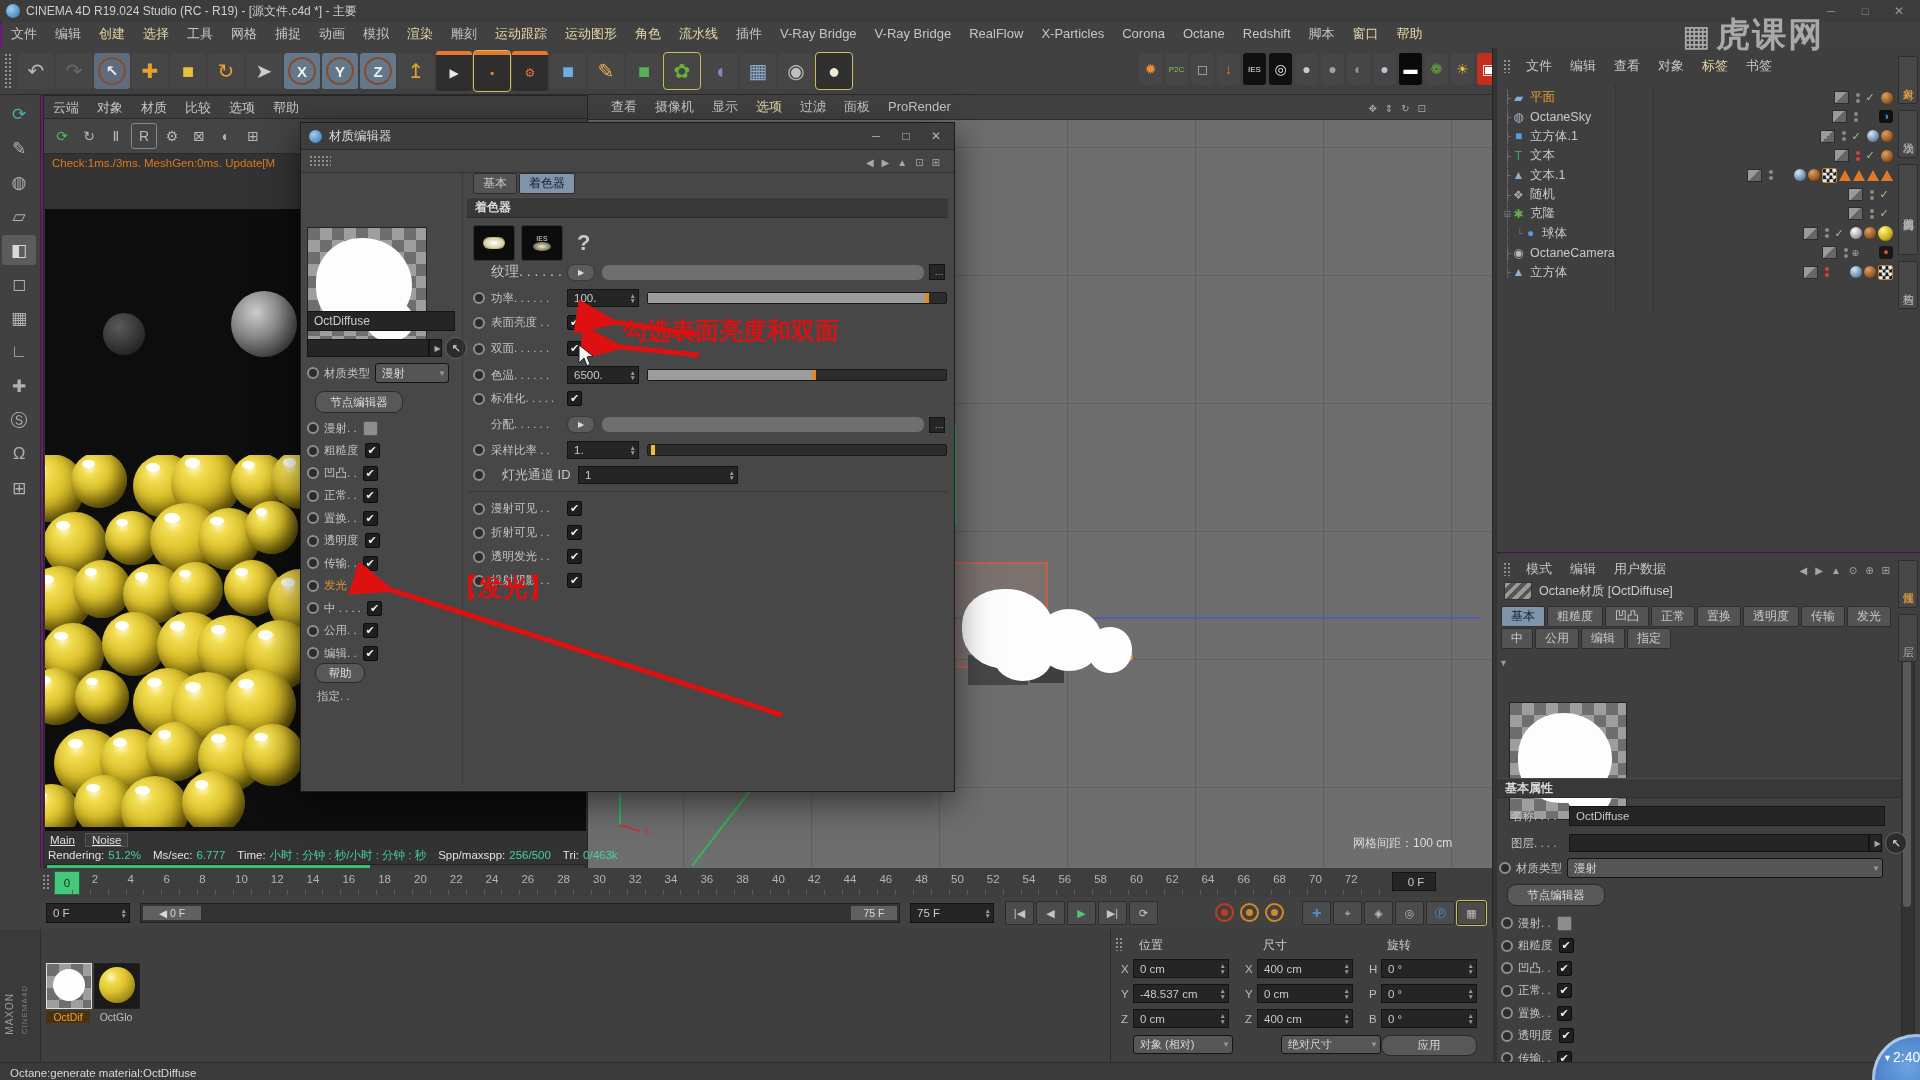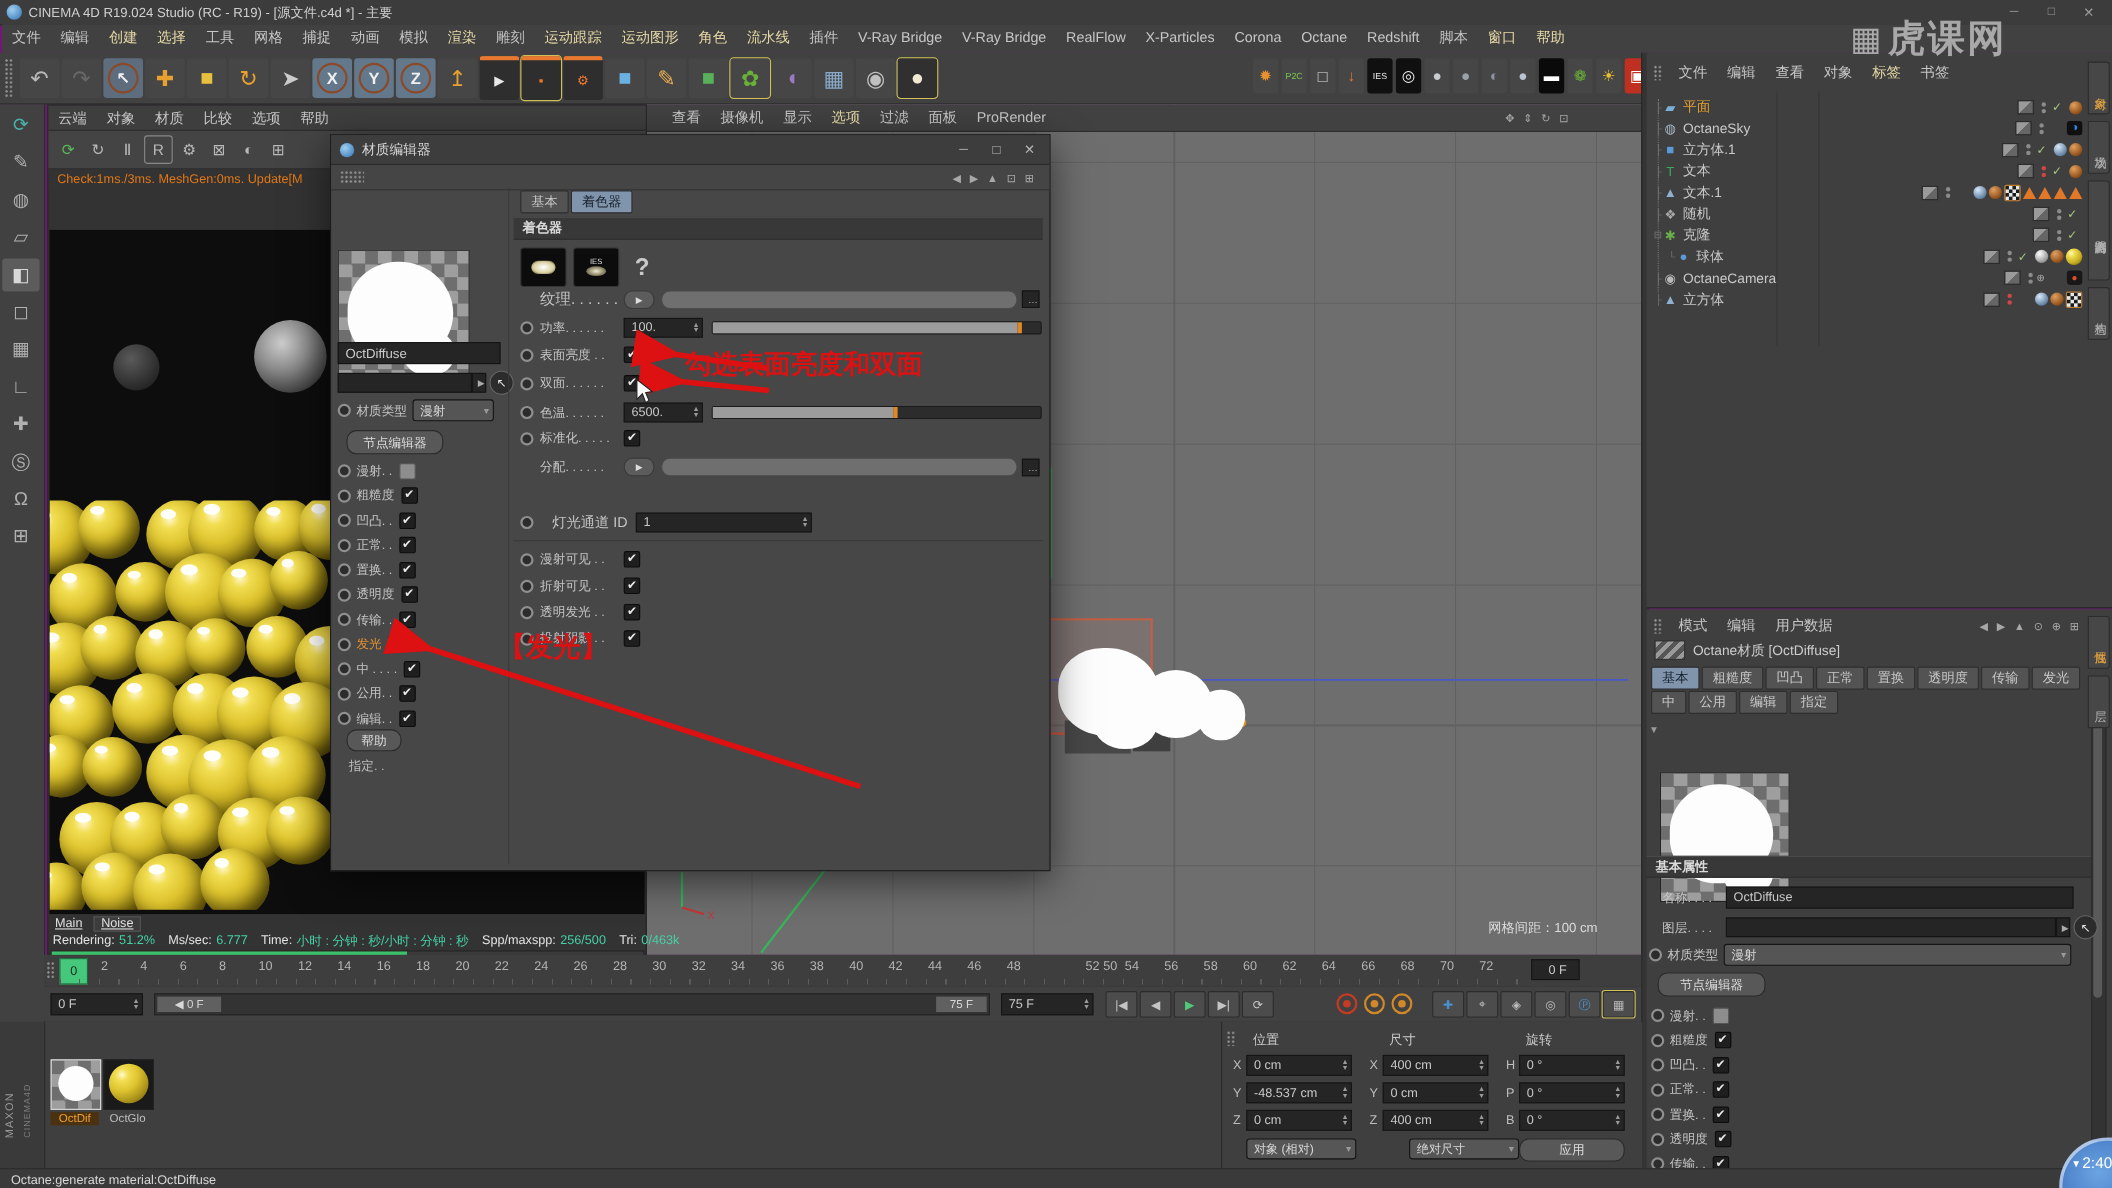--- a/index.html
+++ b/index.html
@@ -420,20 +420,31 @@
       <span class="radio"></span>
       <span style="width:76px;font-size:11.5px;color:#c4c4c4;margin-left:6px;">标准化. . . . .</span>
       <span class="chk">✔</span>
     </div>
     <div class="fieldrow" style="left:190px;top:293px;">
       <span style="width:76px;font-size:11.5px;color:#c4c4c4;">分配. . . . . .</span>
       <span class="pillbtn" style="width:26px;height:15px;margin-right:6px;">▶</span>
       <span class="pill" style="width:322px;height:15px;"></span>
       <span class="numbox" style="width:16px;height:16px;margin-left:4px;color:#bbb;font-size:9px;justify-content:center;">…</span>
     </div>
+    <div class="fieldrow" style="left:172px;top:318px;">
+      <span class="radio"></span>
+      <span style="width:76px;font-size:11.5px;color:#c4c4c4;margin-left:6px;">采样比率 . .</span>
+      <span class="numbox" style="width:72px;height:18px;margin-right:8px;">
+          <span>1.</span>
+          <span class="spin">▲<br>▼</span>
+        </span>
+      <span class="slider" style="width:300px;">
+          <span class="hnd" style="left:1%;background:#e8c030;"></span>
+        </span>
+    </div>
     <div class="fieldrow" style="left:172px;top:343px;">
       <span class="radio"></span>
       <span style="width:76px;font-size:13px;color:#c4c4c4;margin-left:17px;">灯光通道 ID</span>
       <span class="numbox" style="width:160px;height:18px;">
           <span>1</span>
           <span class="spin">▲<br>▼</span>
         </span>
     </div>
     <div class="abs" style="left:166px;top:368px;width:481px;height:1px;background:#3a3a3a;"></div>
     <div class="fieldrow" style="left:172px;top:378px;">
@@ -767,21 +778,21 @@
         <span class="ruler-num" style="left: 553px; text-align: center;">30</span>
         <span class="ruler-num" style="left: 588.8px;">32</span>
         <span class="ruler-num" style="left: 624.6px;">34</span>
         <span class="ruler-num" style="left: 660.4px;">36</span>
         <span class="ruler-num" style="left: 696.2px;">38</span>
         <span class="ruler-num" style="left: 732px;">40</span>
         <span class="ruler-num" style="left: 767.8px;">42</span>
         <span class="ruler-num" style="left: 803.6px;">44</span>
         <span class="ruler-num" style="left: 839.4px;">46</span>
         <span class="ruler-num" style="left: 875.2px;">48</span>
-        <span class="ruler-num" style="left: 963px;">50</span>
+        <span class="ruler-num" style="left: 911px;">50</span>
         <span class="ruler-num" style="left: 946.8px;">52</span>
         <span class="ruler-num" style="left: 982.6px;">54</span>
         <span class="ruler-num" style="left: 1018.4px;">56</span>
         <span class="ruler-num" style="left: 1054.2px;">58</span>
         <span class="ruler-num" style="left: 1090px;">60</span>
         <span class="ruler-num" style="left: 1125.8px;">62</span>
         <span class="ruler-num" style="left: 1161.6px;">64</span>
         <span class="ruler-num" style="left: 1197.4px;">66</span>
         <span class="ruler-num" style="left: 1233.2px;">68</span>
         <span class="ruler-num" style="left: 1269px;">70</span>

